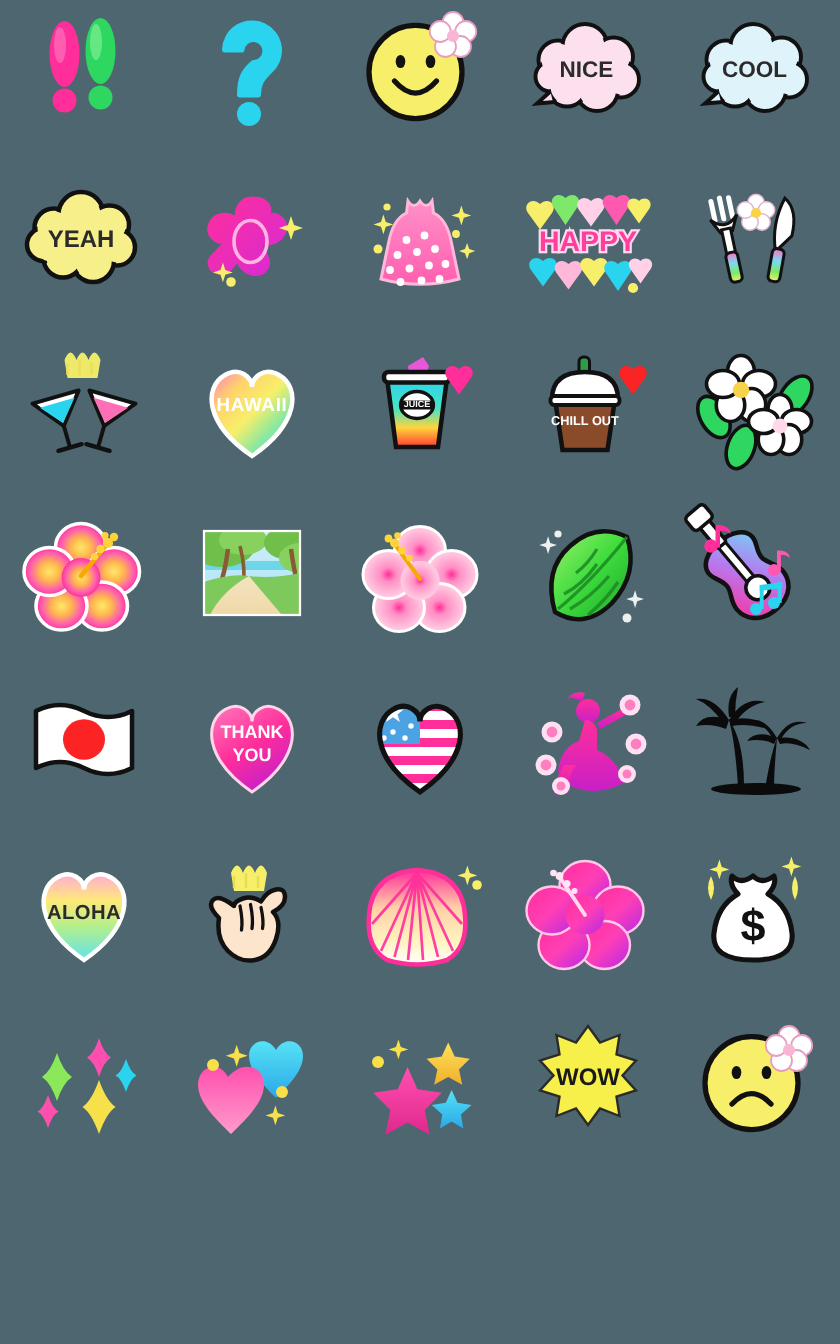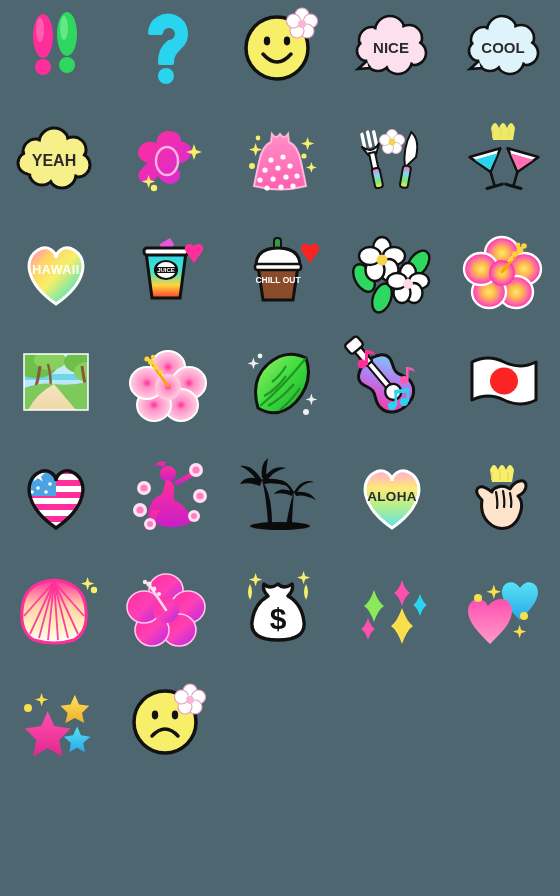--- a/index.html
+++ b/index.html
@@ -229,20 +229,42 @@
           <path d="M72 30 l1.6 -5 l1.6 5 l5 1.6 l-5 1.6 l-1.6 5 l-1.6 -5 l-5 -1.6 z"></path>
           <path d="M76 54 l1.4 -4 l1.4 4 l4 1.4 l-4 1.4 l-1.4 4 l-1.4 -4 l-4 -1.4 z"></path>
           <circle cx="18" cy="54" r="3"></circle>
             <circle cx="70" cy="44" r="2.6"></circle>
           <circle cx="24" cy="26" r="2.4"></circle>
         </g>
       </svg>
     </div>
   </div>
 
+  <div class="cell">
+    <div class="art">
+      <svg width="92" height="92" viewBox="0 0 92 92">
+        <g>
+          <path d="M14 24 c-5 -5 -12 0 -8 6 l8 11 l8 -11 c4 -6 -3 -11 -8 -6 z" fill="#f7ef6a"></path>
+          <path d="M31 20 c-5 -5 -12 0 -8 6 l8 12 l8 -12 c4 -6 -3 -11 -8 -6 z" fill="#7ee86a"></path>
+          <path d="M48 22 c-5 -5 -12 0 -8 6 l8 11 l8 -11 c4 -6 -3 -11 -8 -6 z" fill="#ffd0e6"></path>
+          <path d="M65 20 c-5 -5 -12 0 -8 6 l8 12 l8 -12 c4 -6 -3 -11 -8 -6 z" fill="#ff58b0"></path>
+          <path d="M80 22 c-4 -4 -10 0 -7 5 l7 10 l7 -10 c3 -5 -3 -9 -7 -5 z" fill="#f7ef6a"></path>
+        </g>
+        <text class="lbl" x="46" y="50" font-size="19" fill="#ff3fa0" stroke="#ffd9ec" stroke-width="3" paint-order="stroke">HAPPY</text>
+        <g>
+          <path d="M16 62 c-5 -5 -12 0 -8 6 l8 11 l8 -11 c4 -6 -3 -11 -8 -6 z" fill="#2ad4ef"></path>
+          <path d="M33 64 c-5 -5 -12 0 -8 6 l8 11 l8 -11 c4 -6 -3 -11 -8 -6 z" fill="#ffb8d9"></path>
+          <path d="M50 62 c-5 -5 -12 0 -8 6 l8 11 l8 -11 c4 -6 -3 -11 -8 -6 z" fill="#f7ef6a"></path>
+          <path d="M66 64 c-5 -5 -12 0 -8 6 l8 12 l8 -12 c4 -6 -3 -11 -8 -6 z" fill="#2ad4ef"></path>
+          <path d="M81 62 c-4 -4 -10 0 -7 5 l7 10 l7 -10 c3 -5 -3 -9 -7 -5 z" fill="#ffd0e6"></path>
+          <circle cx="76" cy="80" r="3.4" fill="#f7ef6a"></circle>
+        </g>
+      </svg>
+    </div>
+  </div>
 
 
   <div class="cell">
     <div class="art">
       <svg width="92" height="92" viewBox="0 0 92 92">
         <defs>
           <linearGradient id="rbh" x1="0" y1="0" x2="0" y2="1">
             <stop offset="0" stop-color="#ff6fc0"></stop>
               <stop offset="0.35" stop-color="#7cd8f7"></stop>
             <stop offset="0.7" stop-color="#7ee86a"></stop>
@@ -555,20 +577,36 @@
 
   <div class="cell">
     <div class="art">
       <svg width="92" height="92" viewBox="0 0 92 92">
         <path d="M14 26 q16 -8 32 0 q16 8 32 0 l0 38 q-16 8 -32 0 q-16 -8 -32 0 z" fill="#ffffff" stroke="#111" stroke-width="3" stroke-linejoin="round"></path>
         <ellipse cx="46" cy="45" rx="14" ry="13.5" fill="#fb2323"></ellipse>
       </svg>
     </div>
   </div>
 
+  <div class="cell">
+    <div class="art">
+      <svg width="92" height="92" viewBox="0 0 92 92">
+        <defs>
+          <linearGradient id="tyG" x1="0" y1="0" x2="0.6" y2="1">
+            <stop offset="0" stop-color="#ff79bd"></stop>
+              <stop offset="0.55" stop-color="#ff2e9a"></stop>
+            <stop offset="1" stop-color="#c81fc8"></stop>
+          </linearGradient>
+        </defs>
+        <path d="M46 80 C14 58 14 33 28 25 C38 19 46 27 46 33 C46 27 54 19 64 25 C78 33 78 58 46 80 z" fill="url(#tyG)" stroke="#ffd5ea" stroke-width="2"></path>
+        <text class="lbl" x="46" y="40" font-size="12" fill="#ffffff">THANK</text>
+        <text class="lbl" x="46" y="55" font-size="12" fill="#ffffff">YOU</text>
+      </svg>
+    </div>
+  </div>
 
   <div class="cell">
     <div class="art">
       <svg width="92" height="92" viewBox="0 0 92 92">
         <defs>
           <clipPath id="heartClip">
             <path d="M46 80 C14 58 14 33 28 25 C38 19 46 27 46 33 C46 27 54 19 64 25 C78 33 78 58 46 80 z"></path>
           </clipPath>
         </defs>
         <g clip-path="url(#heartClip)">
@@ -839,20 +877,28 @@
         <path d="M38 42 l8 18 l20 3 l-14 14 l4 20 l-18 -10 l-18 10 l4 -20 l-14 -14 l20 -3 z" fill="url(#sPink)" transform="scale(0.82) translate(8,6)"></path>
         <path d="M70 58 l5 11 l12 2 l-9 8 l2 12 l-10 -6 l-10 6 l2 -12 l-9 -8 l12 -2 z" fill="url(#sBlue)" transform="scale(0.78) translate(16,12)"></path>
         <g fill="#f7e04a">
           <path d="M30 26 l1.6 -5 l1.6 5 l5 1.6 l-5 1.6 l-1.6 5 l-1.6 -5 l-5 -1.6 z"></path>
           <circle cx="18" cy="36" r="4"></circle>
         </g>
       </svg>
     </div>
   </div>
 
+  <div class="cell">
+    <div class="art">
+      <svg width="92" height="92" viewBox="0 0 92 92">
+        <path d="M46 12 l8 11 l13 -5 l-2 13 l13 4 l-9 10 l9 10 l-13 4 l2 13 l-13 -5 l-8 11 l-8 -11 l-13 5 l2 -13 l-13 -4 l9 -10 l-9 -10 l13 -4 l-2 -13 l13 5 z" fill="#f7ef4a" stroke="#2b2b2b" stroke-width="1.6"></path>
+        <text class="lbl" x="46" y="47" font-size="16" fill="#1a1a1a">WOW</text>
+      </svg>
+    </div>
+  </div>
 
 
   <div class="cell">
     <div class="art">
       <svg width="92" height="92" viewBox="0 0 92 92">
         <circle cx="43" cy="50" r="31" fill="#f7ef6a" stroke="#111" stroke-width="3.5"></circle>
         <ellipse cx="33" cy="43" rx="3.2" ry="4.4" fill="#111"></ellipse>
         <ellipse cx="53" cy="43" rx="3.2" ry="4.4" fill="#111"></ellipse>
         <path d="M30 64 q13 -14 26 0" fill="none" stroke="#111" stroke-width="3.5" stroke-linecap="round"></path>
         <g transform="translate(68,28)">

